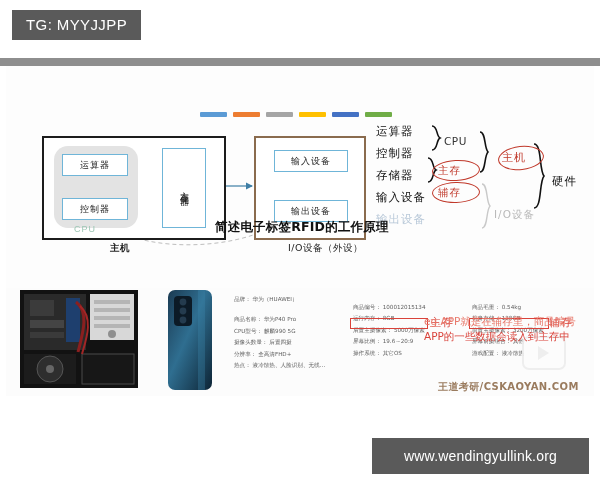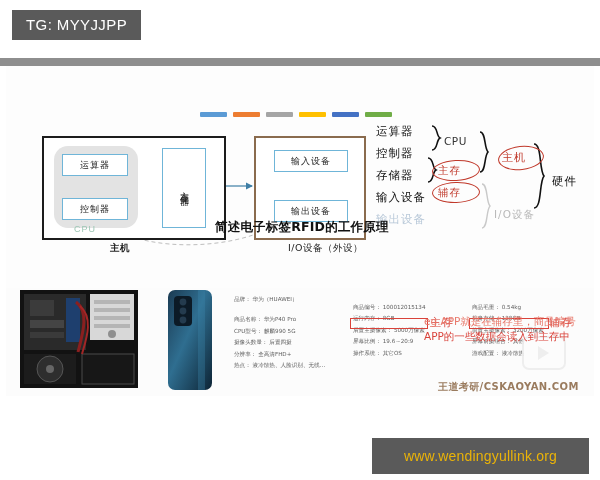--- a/index.html
+++ b/index.html
@@ -185,21 +185,21 @@
   .wm-bottom{
     position:absolute; left:432px; top:92px;
     font-size:10px; color:#9a7b5e; letter-spacing:.4px;
     font-family:"DejaVu Sans","Liberation Sans",sans-serif;
     font-weight:600;
   }
 
   
   .url-bar{
     position:absolute; left:372px; top:438px; width:217px; height:36px;
-    background:#5a5a5a; color:#eab308;
+    background:#5a5a5a; color:#ffffff;
     display:flex; align-items:center; justify-content:center;
     font-size:14px; letter-spacing:.2px;
   }
 </style>
 </head>
 <body>
 
 <div id="root">
 
   <div class="tg-badge">TG: MYYJJPP</div>

